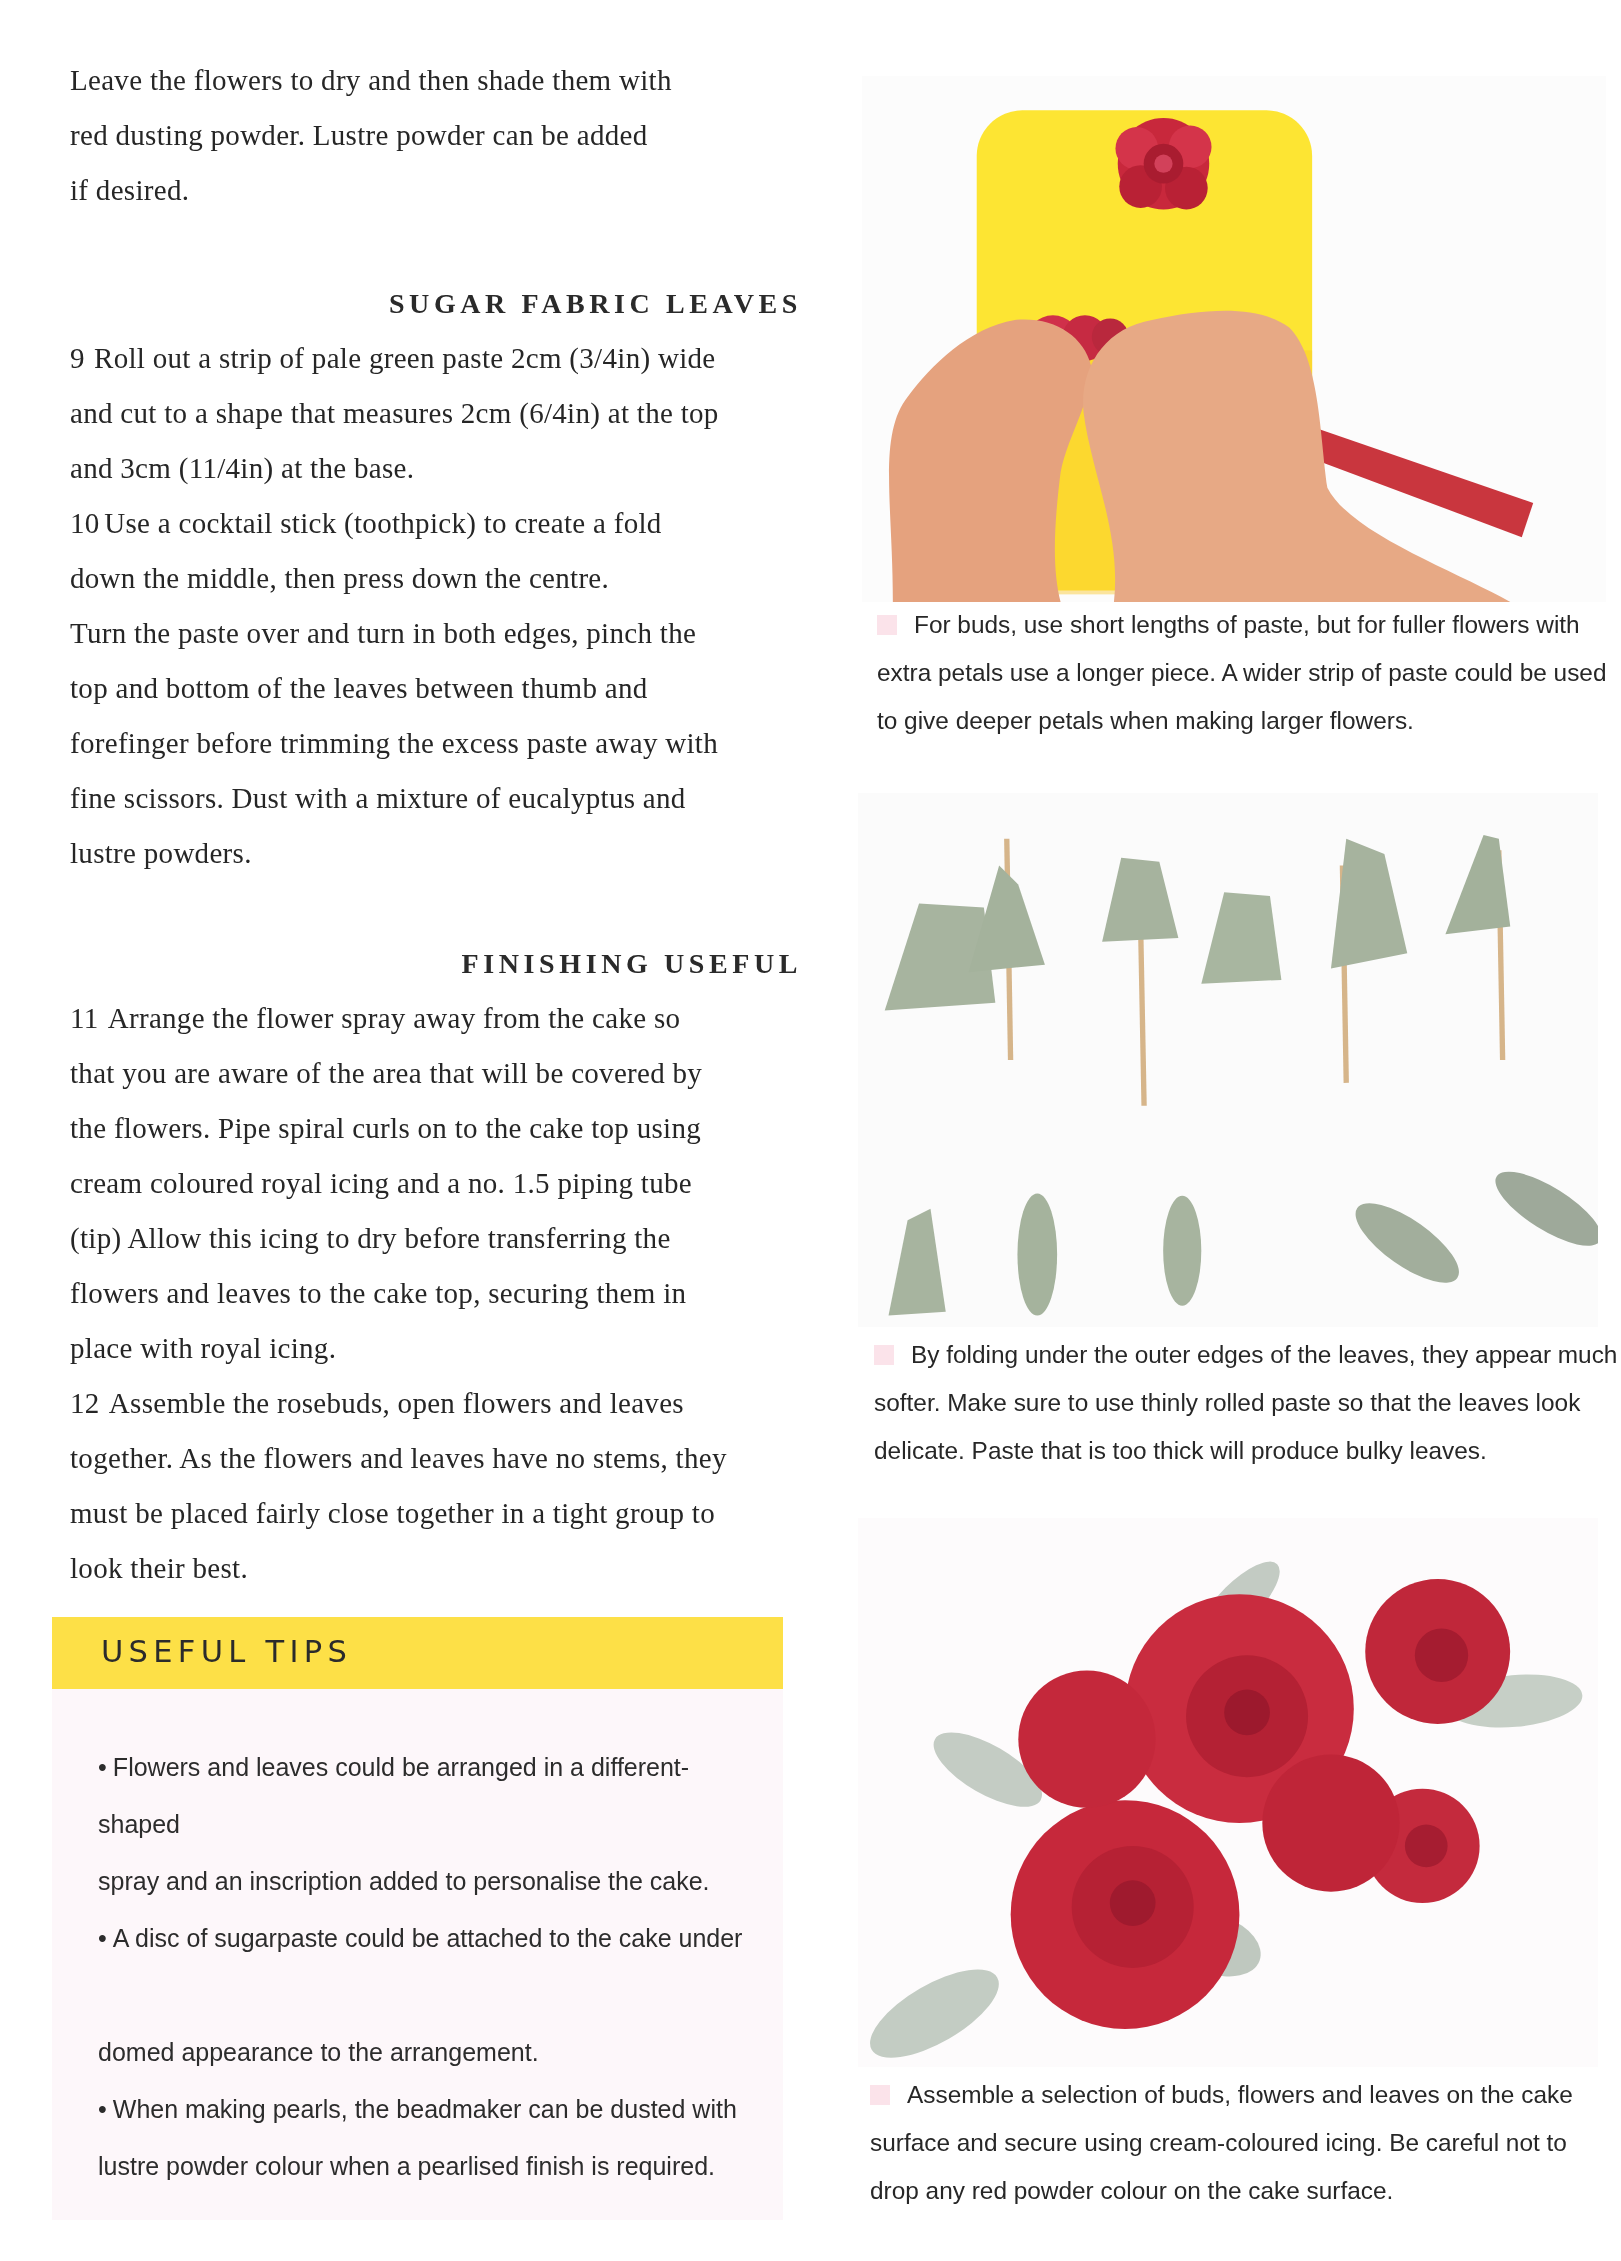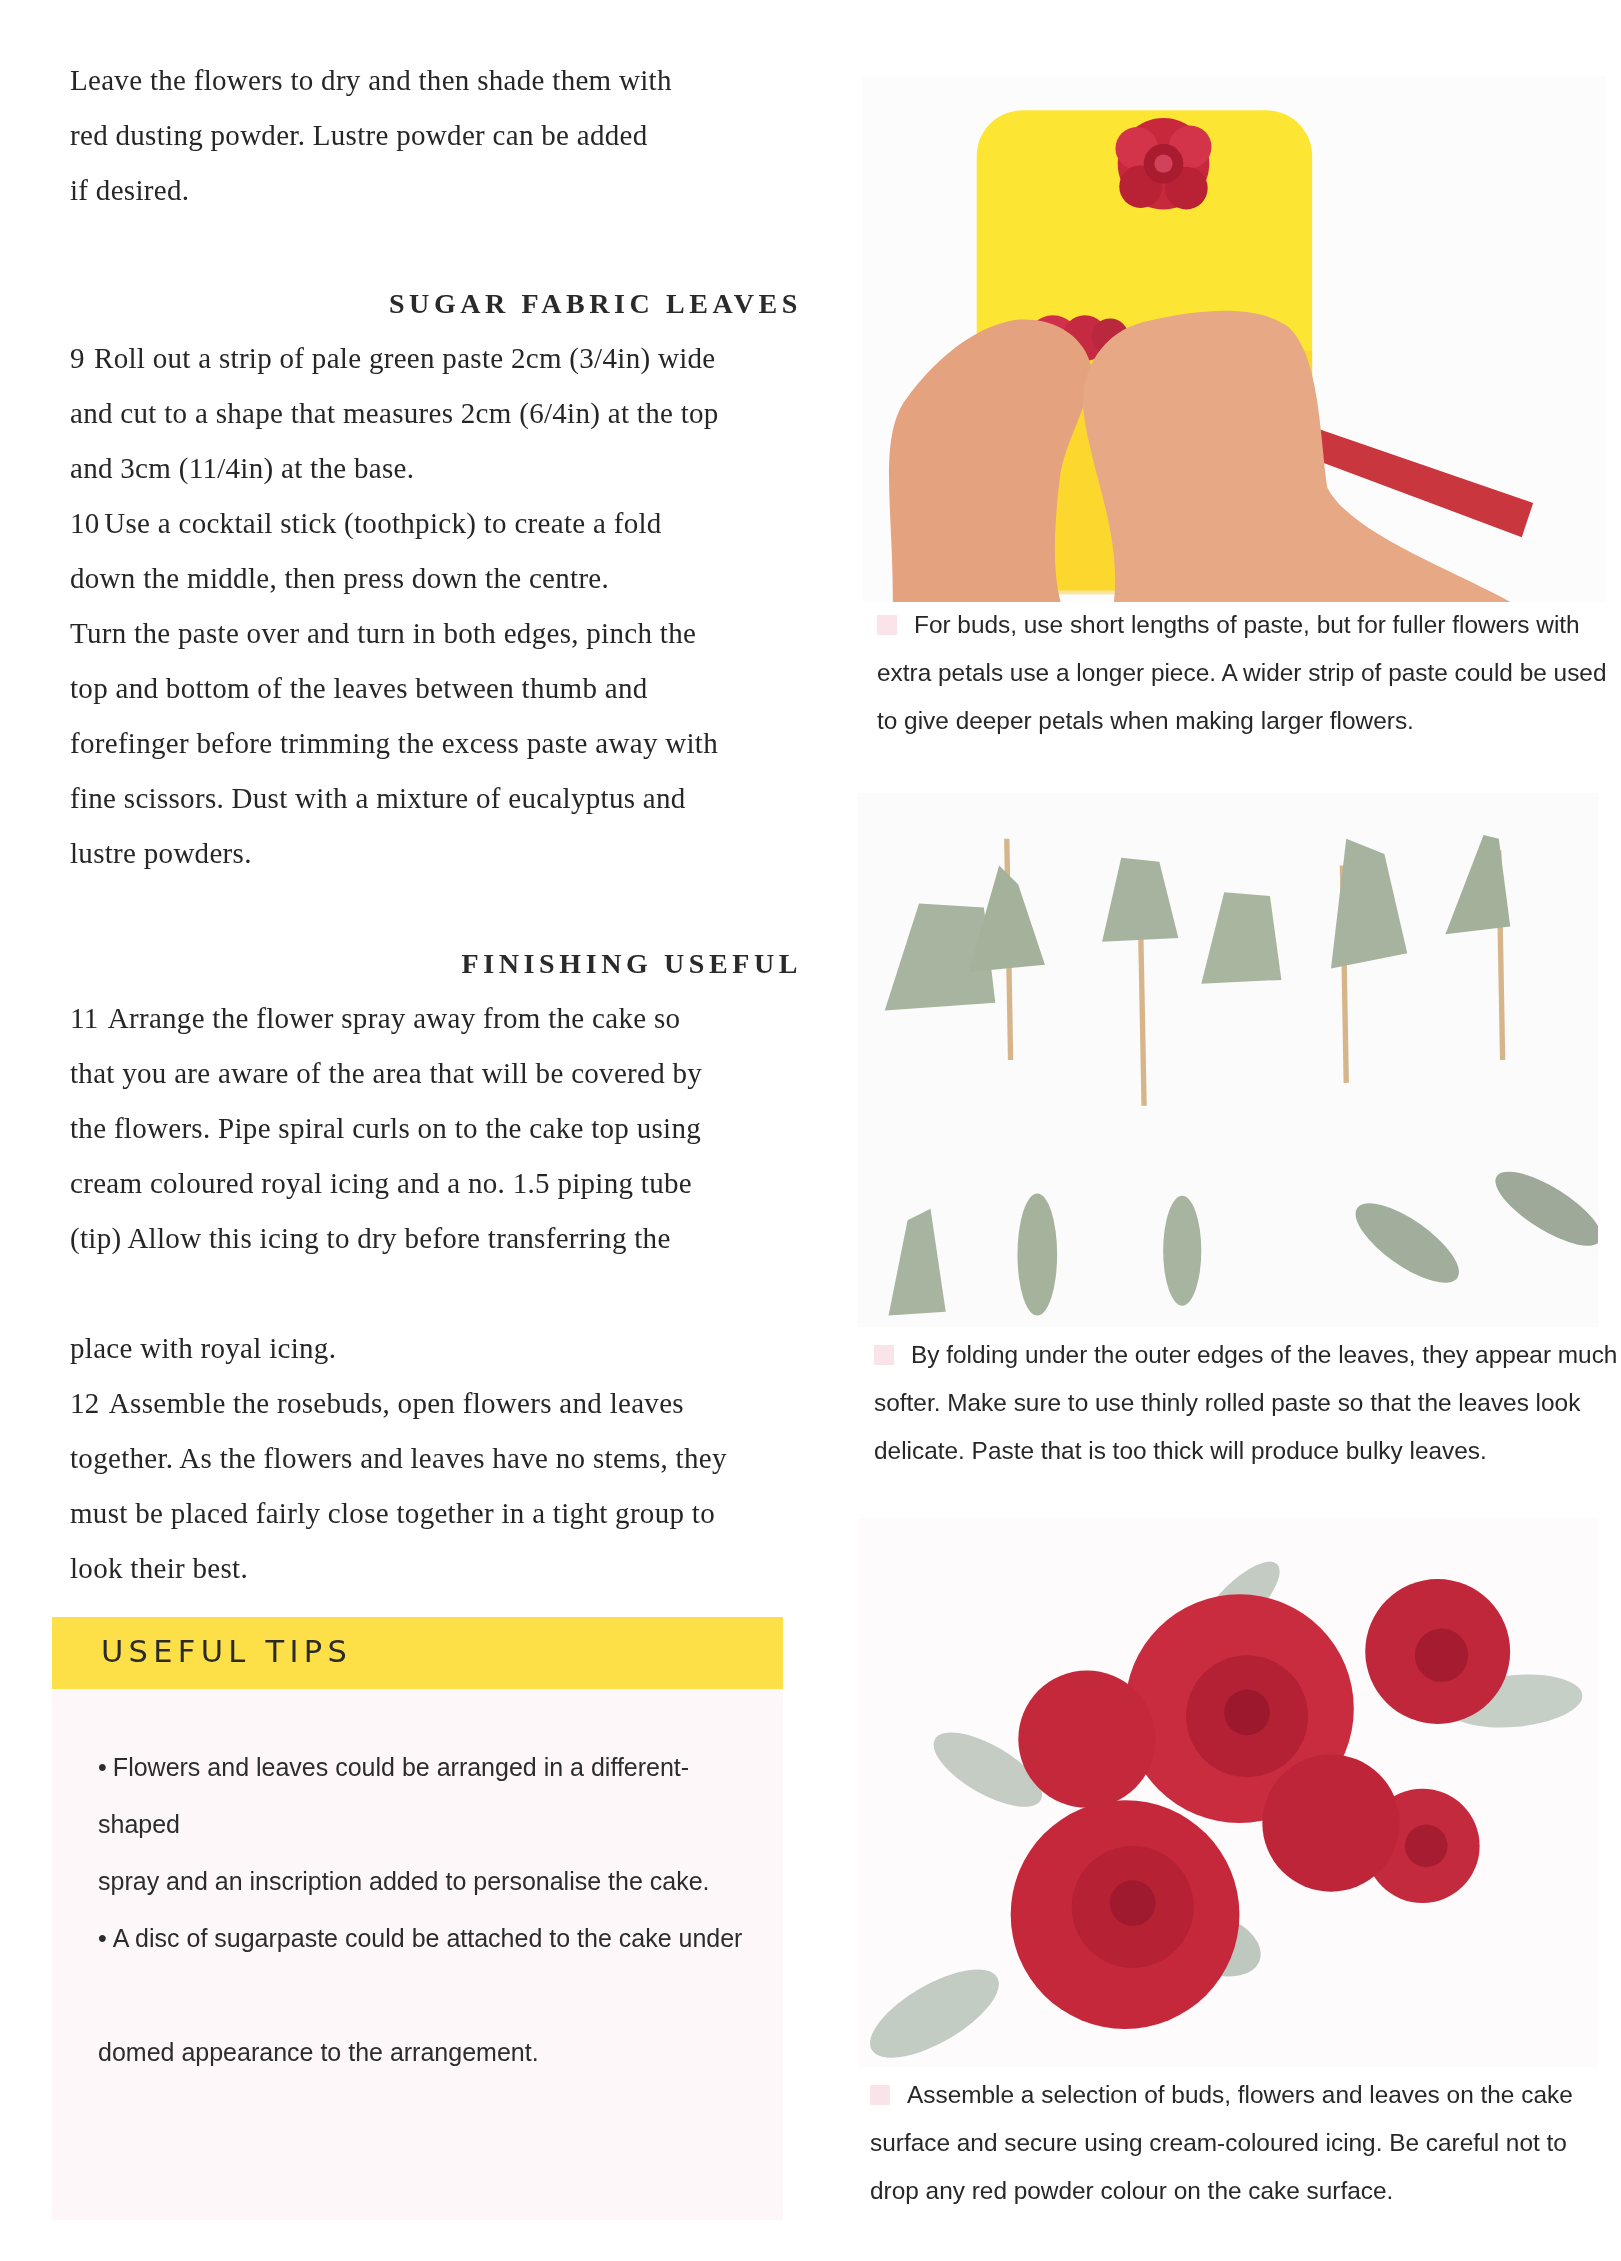--- a/index.html
+++ b/index.html
@@ -56,38 +56,39 @@
   </p>
   <div class="gap" style="height:55px"></div>
 
   <h2 class="heading">FINISHING USEFUL</h2>
   <p class="para">
     <span class="num">11</span><span>Arrange the flower spray away from the cake so</span><br>
     <span>that you are aware of the area that will be covered by</span><br>
     <span>the flowers. Pipe spiral curls on to the cake top using</span><br>
     <span>cream coloured royal icing and a no. 1.5 piping tube</span><br>
     <span>(tip) Allow this icing to dry before transferring the</span><br>
-    <br>
+    <span>flowers and leaves to the cake top, securing them in</span><br>
     <span>place with royal icing.</span>
   </p>
   <p class="para">
     <span class="num">12</span><span>Assemble the rosebuds, open flowers and leaves</span><br>
     <span>together. As the flowers and leaves have no stems, they</span><br>
     <span>must be placed fairly close together in a tight group to</span><br>
     <span>look their best.</span>
   </p>
 </div>
 
 <div id="tips">
   <div class="tips-header">
     <span class="tips-title">USEFUL TIPS</span>
   </div>
   <ul>
     <li><span class="bullet">•</span><span>Flowers and leaves could be arranged in a different-shaped</span><br><span>spray and an inscription added to personalise the cake.</span></li>
     <li><span class="bullet">•</span><span>A disc of sugarpaste could be attached to the cake under</span><br><br><span>domed appearance to the arrangement.</span></li>
+    <li><span class="bullet">•</span><span>When making pearls, the beadmaker can be dusted with</span><br><span>lustre powder colour when a pearlised finish is required.</span></li>
   </ul>
 </div>
 
 <div class="photo" style="left:862px; top:76px; width:744px; height:526px; background:#fdfdfd;" title="Hands rolling a red paste strip into a rose bud on a yellow foam pad, with a finished rose above">
   <svg width="744" height="526" viewBox="0 0 975 690">
     <rect x="0" y="0" width="975" height="690" fill="#fcfcfc"></rect>
 
     <rect x="150" y="45" width="440" height="630" rx="60" fill="#fde533"></rect>
     <rect x="150" y="360" width="440" height="320" fill="#fbc72a" opacity="0.45"></rect>
 

